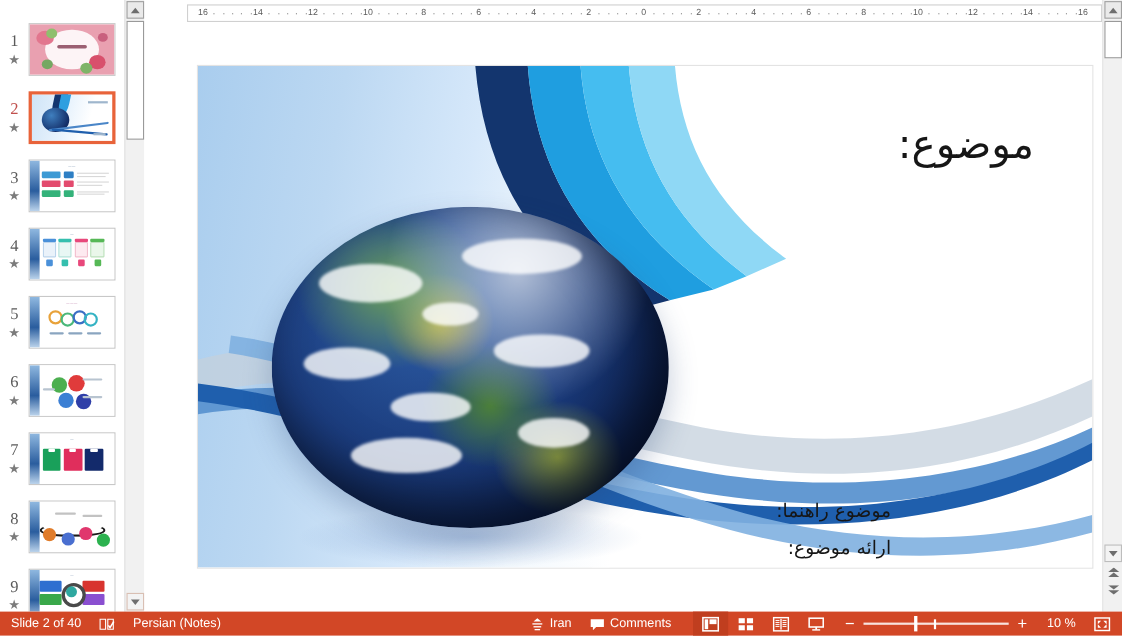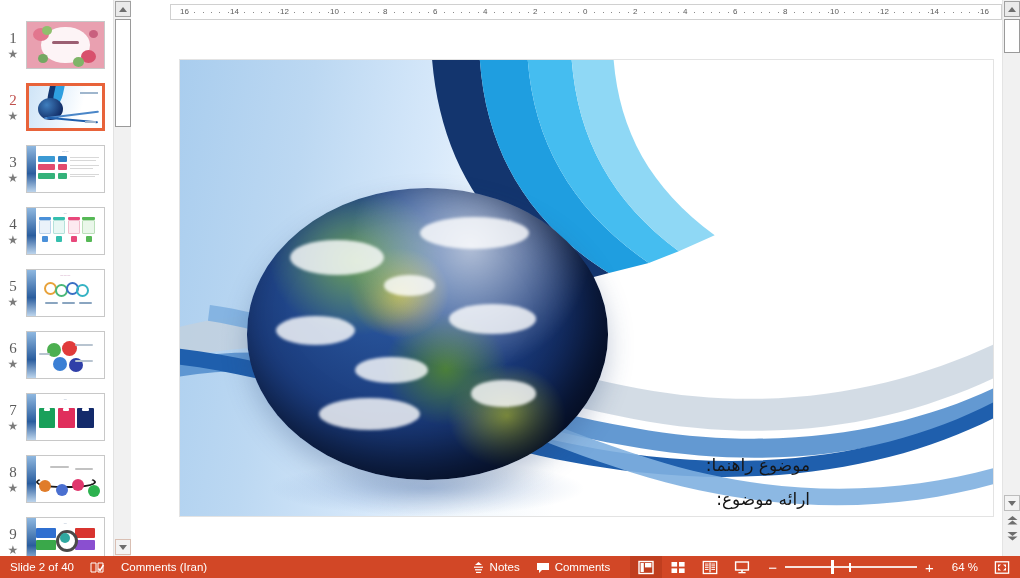--- a/index.html
+++ b/index.html
@@ -535,20 +535,21 @@
         <div class="cloud" style="left:12%;top:18%;width:26%;height:12%;"></div>
         <div class="cloud" style="left:48%;top:10%;width:30%;height:11%;"></div>
         <div class="cloud" style="left:8%;top:44%;width:22%;height:10%;"></div>
         <div class="cloud" style="left:30%;top:58%;width:20%;height:9%;"></div>
         <div class="cloud" style="left:56%;top:40%;width:24%;height:10%;"></div>
         <div class="cloud" style="left:20%;top:72%;width:28%;height:11%;"></div>
         <div class="cloud" style="left:62%;top:66%;width:18%;height:9%;"></div>
         <div class="cloud" style="left:38%;top:30%;width:14%;height:7%;"></div>
       </div>
 
+      <div class="slide-text" id="title-text">موضوع:</div>
       <div class="slide-text" id="sup-text">موضوع راهنما:</div>
       <div class="slide-text" id="pres-text">ارائه موضوع:</div>
     </div>
   </div>
 
   <div id="right-scroll">
     <div class="sb-btn top">
       <span class="tri tri-up"></span>
     </div>
     <div id="right-thumbbar"></div>
@@ -576,33 +577,33 @@
 
     <div class="sb-item">
       <svg class="svgicon" width="15" height="13" viewBox="0 0 15 13">
         <path d="M1,2 L6,2 L6,11 L1,11 Z" fill="none" stroke="#ffffff" stroke-width="1"></path>
         <path d="M8,2 L13,2 L13,11 L8,11 Z" fill="none" stroke="#ffffff" stroke-width="1"></path>
         <path d="M8.5,7.5 L10,9.5 L13.5,4" fill="none" stroke="#ffffff" stroke-width="1.4"></path>
       </svg>
     </div>
 
     <div class="sb-item">
-      <span>Comments (Iran)</span>
+      <span>Persian (Notes)</span>
     </div>
 
     <div style="flex:1;"></div>
 
     <div class="sb-item">
       <svg class="svgicon" width="13" height="13" viewBox="0 0 13 13">
         <polygon points="6.5,1 10,4 3,4" fill="#ffffff"></polygon>
         <rect x="2" y="5.6" width="9" height="1.2" fill="#ffffff"></rect>
         <rect x="3" y="8.2" width="7" height="1.2" fill="#ffffff"></rect>
         <rect x="4" y="10.8" width="5" height="1.2" fill="#ffffff"></rect>
       </svg>
-      <span>Notes</span>
+      <span>Iran</span>
     </div>
 
     <div class="sb-item">
       <svg class="svgicon" width="14" height="13" viewBox="0 0 14 13">
         <path d="M1,2 L13,2 L13,9 L6,9 L3,12 L3,9 L1,9 Z" fill="#ffffff"></path>
       </svg>
       <span>Comments</span>
     </div>
 
     <div class="sb-item active" style="margin-left:12px;">
@@ -653,21 +654,21 @@
       <div id="zoom-line"></div>
       <div id="zoom-mid"></div>
       <div id="zoom-handle"></div>
     </div>
 
     <div class="sb-item" style="padding:0 10px 0 4px;">
       <span style="font-size:15px;line-height:1;">+</span>
     </div>
 
     <div class="sb-item">
-      <span>64 %</span>
+      <span>10 %</span>
     </div>
 
     <div class="sb-item" style="padding-right:10px;">
       <svg class="svgicon" width="16" height="15" viewBox="0 0 16 15">
         <rect x="1.4" y="1.8" width="13.2" height="11.4" fill="none" stroke="#ffffff" stroke-width="1.3"></rect>
         <polygon points="4,4.4 7,4.4 4,7.4" fill="#ffffff"></polygon>
         <polygon points="12,4.4 9,4.4 12,7.4" fill="#ffffff"></polygon>
         <polygon points="4,10.6 7,10.6 4,7.6" fill="#ffffff"></polygon>
         <polygon points="12,10.6 9,10.6 12,7.6" fill="#ffffff"></polygon>
       </svg>

